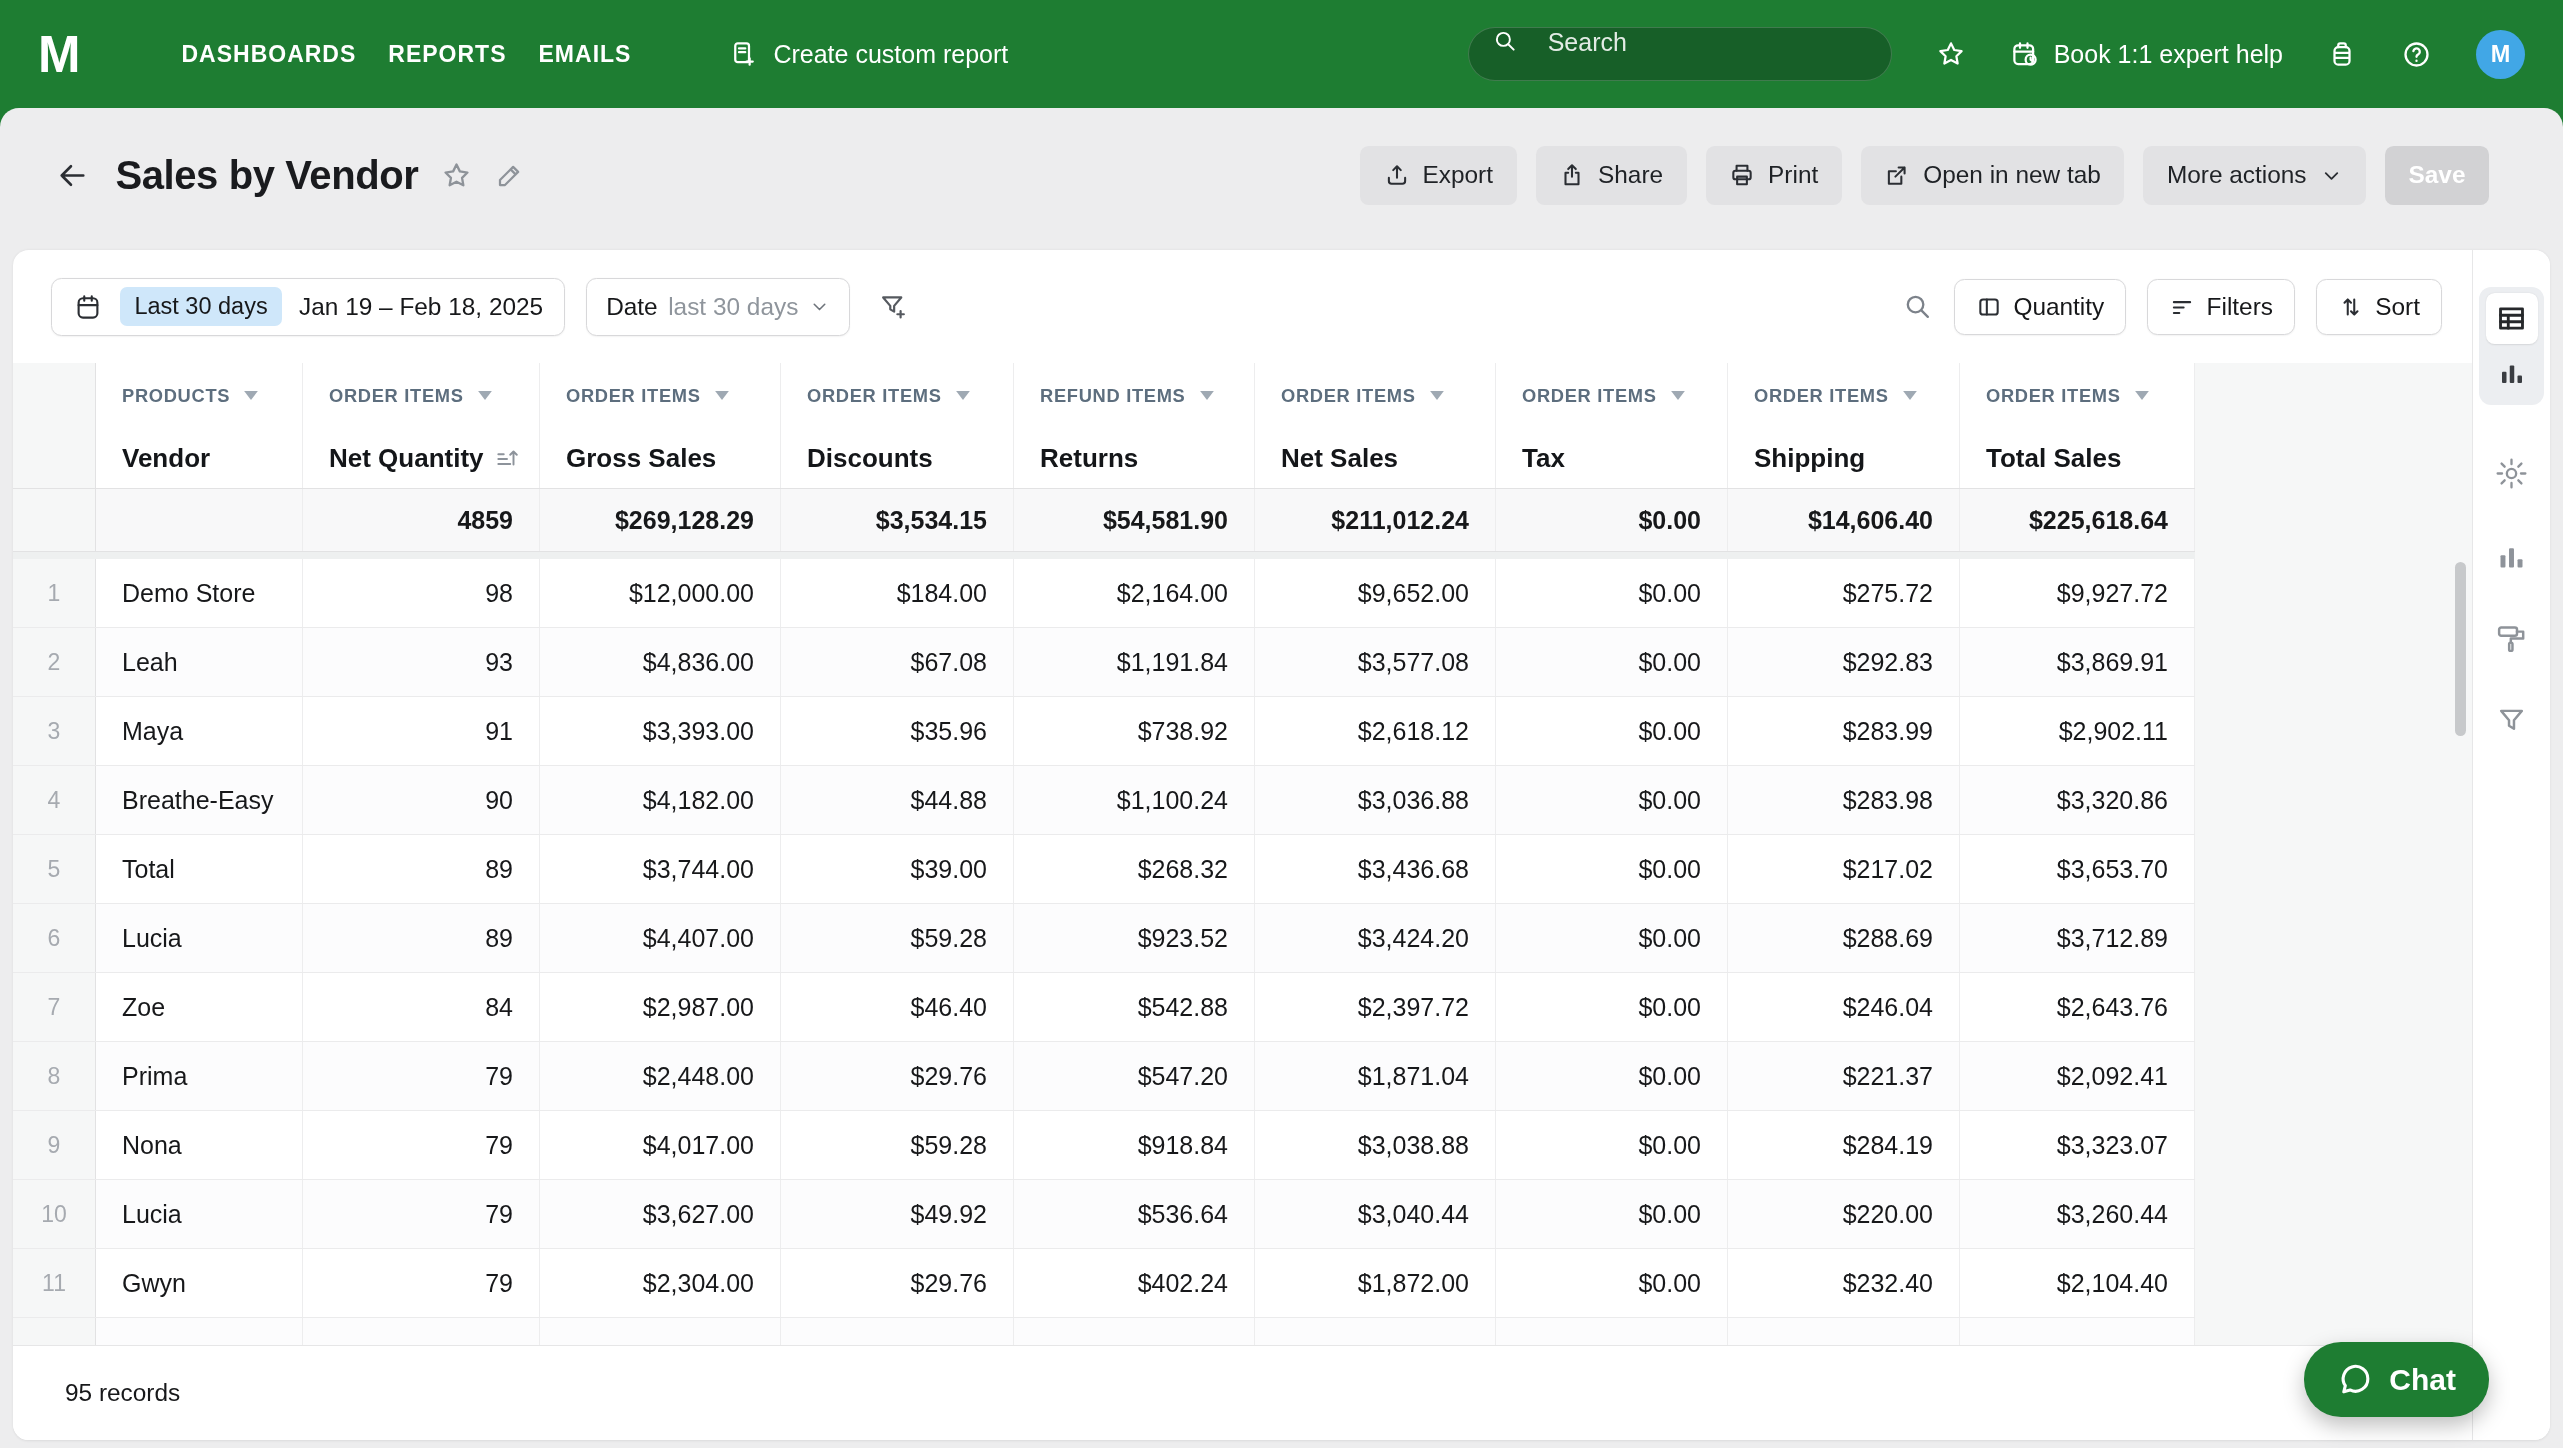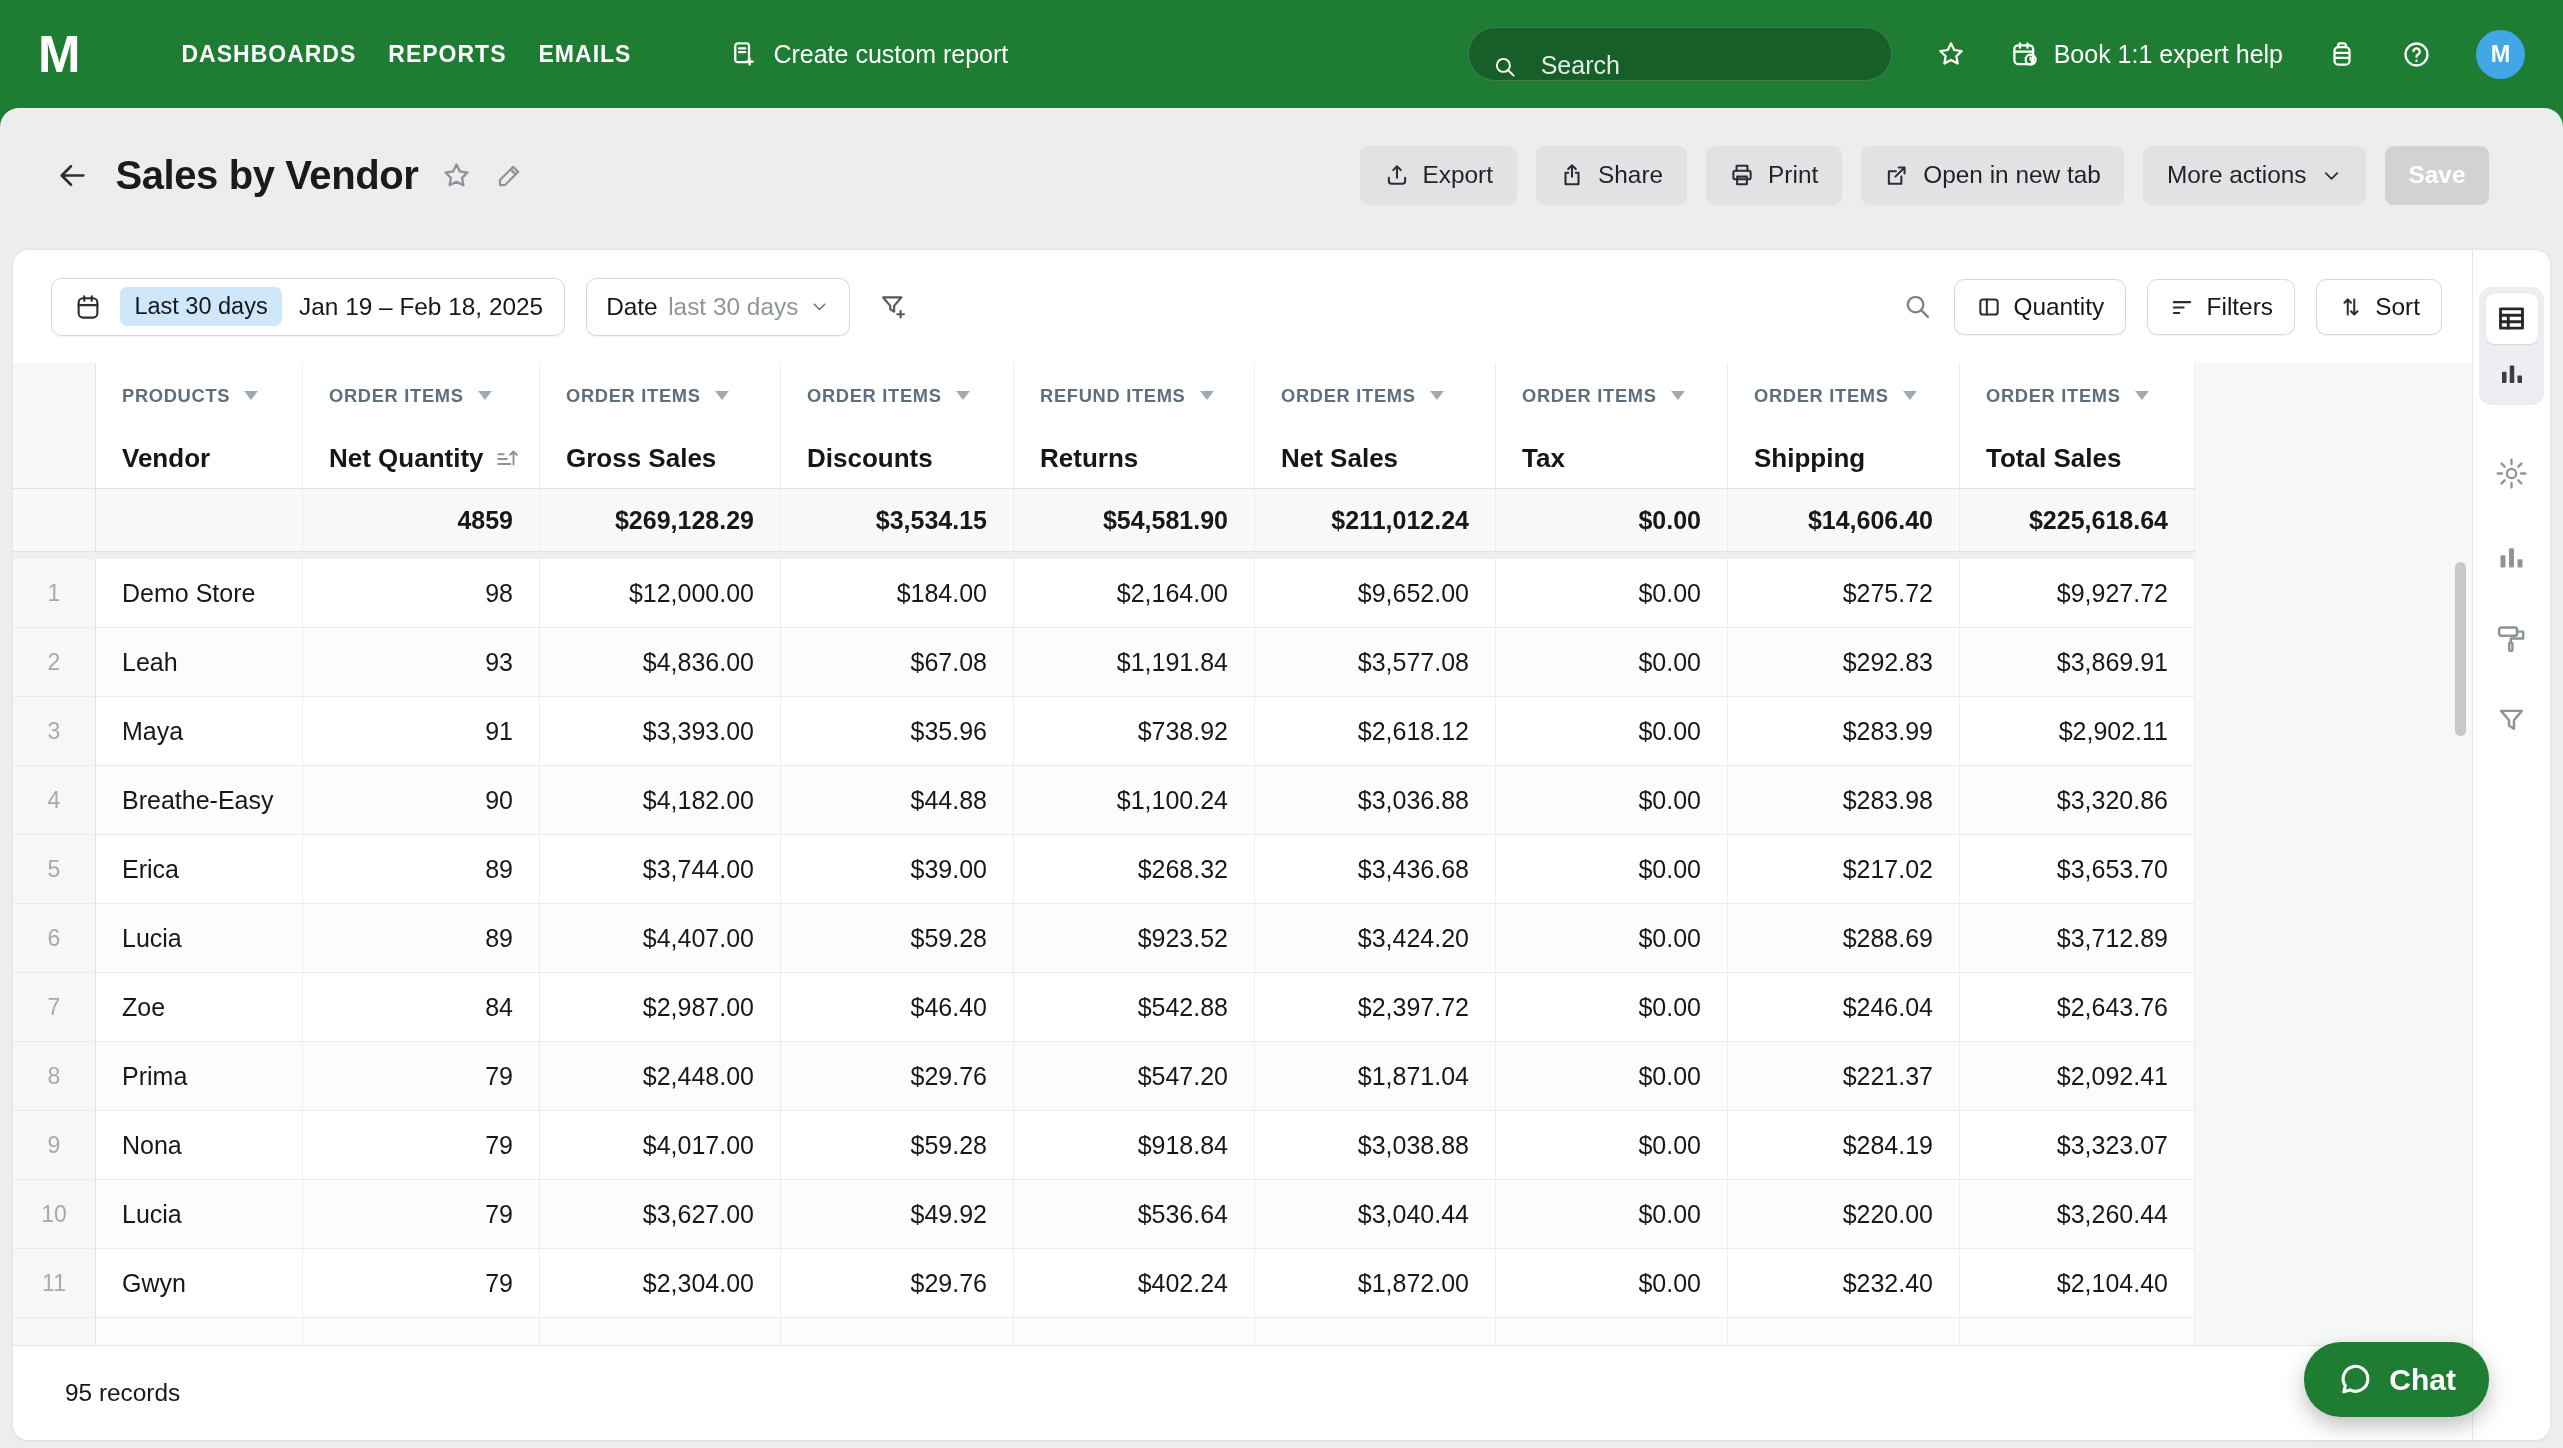--- a/index.html
+++ b/index.html
@@ -9,21 +9,21 @@
   svg{fill:none;stroke-linecap:round;stroke-linejoin:round}
 
   
   .topnav{height:108px;display:flex;align-items:center;padding:0 38px;background:#1e7d32;color:#fff}
   .logo{font-size:51px;font-weight:800;margin-right:101px;line-height:1}
   .navitems{display:flex;gap:32px}
   .navitem{font-size:23px;font-weight:600;letter-spacing:1px;cursor:pointer}
   .create{display:flex;align-items:center;gap:14px;margin-left:98px;font-size:25px;cursor:pointer}
   .nav-right{margin-left:auto;display:flex;align-items:center;gap:44px}
   .searchpill{width:424px;height:54px;border-radius:28px;background:#175f28;border:0.9px solid rgba(255,255,255,.18);
-              display:flex;align-items:flex-end;gap:23px;padding:0 23px;color:rgba(255,255,255,.88);font-size:25px;cursor:text}
+              display:flex;align-items:flex-start;gap:30px;padding:0 23px;color:rgba(255,255,255,.88);font-size:25px;cursor:text}
   .bookhelp{display:flex;gap:14px;align-items:center;font-size:25px;cursor:pointer}
   .avatar{width:49px;height:49px;border-radius:50%;background:#41a7e6;display:flex;align-items:center;justify-content:center;
           font-size:23.5px;font-weight:700;color:#fff;cursor:pointer}
   .nav-ic{stroke:#fff;stroke-width:1.8}
 
   
   .page-body{height:1341px;background:#ededee;border-radius:19px 19px 0 0;position:relative}
   .title-row{height:142px;display:flex;align-items:center;padding:0 74px 8px 54px}
   .back{margin-right:24.4px;display:flex}
   .page-title{font-size:40px;font-weight:700;letter-spacing:-0.4px;color:#1a1b1e}
@@ -440,21 +440,21 @@
                 <div class="cell num">$4,182.00</div>
                 <div class="cell num">$44.88</div>
                 <div class="cell num">$1,100.24</div>
                 <div class="cell num">$3,036.88</div>
                 <div class="cell num">$0.00</div>
                 <div class="cell num">$283.98</div>
                 <div class="cell num">$3,320.86</div>
               </div>
               <div class="trow">
                 <div class="cell gut">5</div>
-                <div class="cell vendor">Erica</div>
+                <div class="cell vendor">Total</div>
                 <div class="cell num">89</div>
                 <div class="cell num">$3,744.00</div>
                 <div class="cell num">$39.00</div>
                 <div class="cell num">$268.32</div>
                 <div class="cell num">$3,436.68</div>
                 <div class="cell num">$0.00</div>
                 <div class="cell num">$217.02</div>
                 <div class="cell num">$3,653.70</div>
               </div>
               <div class="trow">

